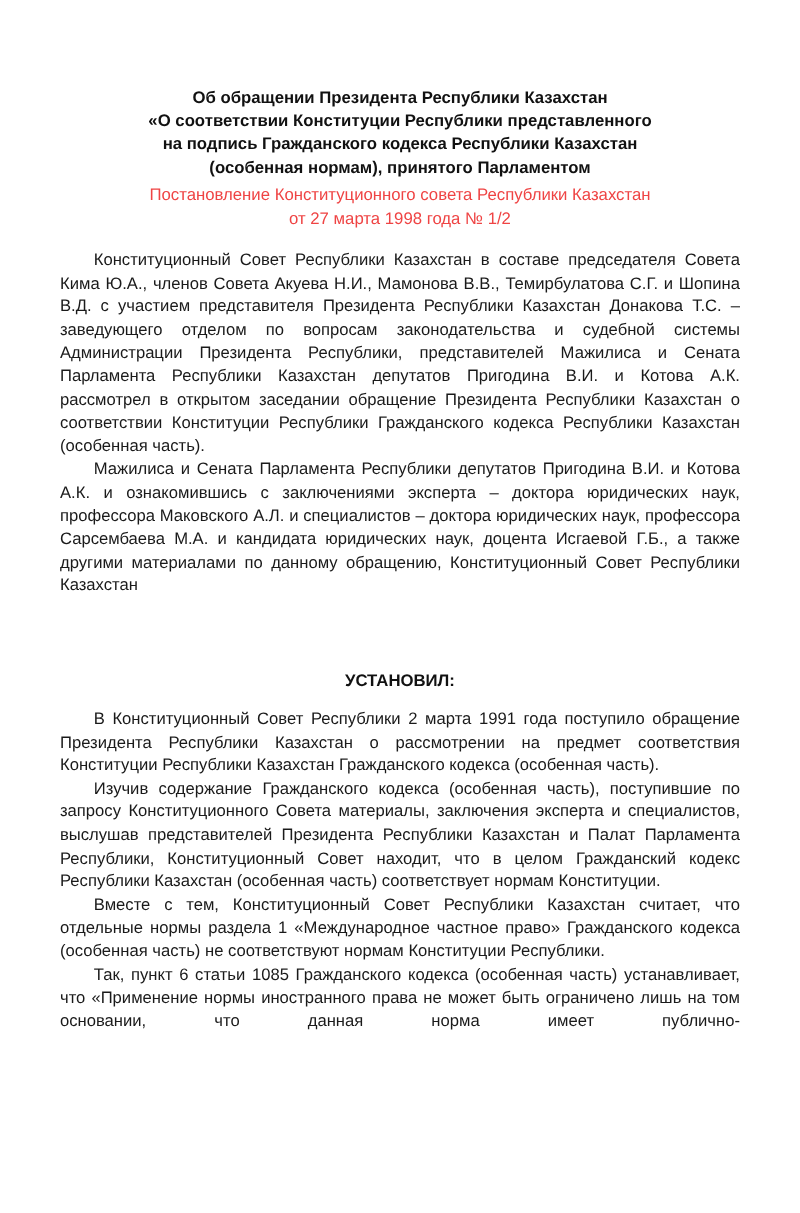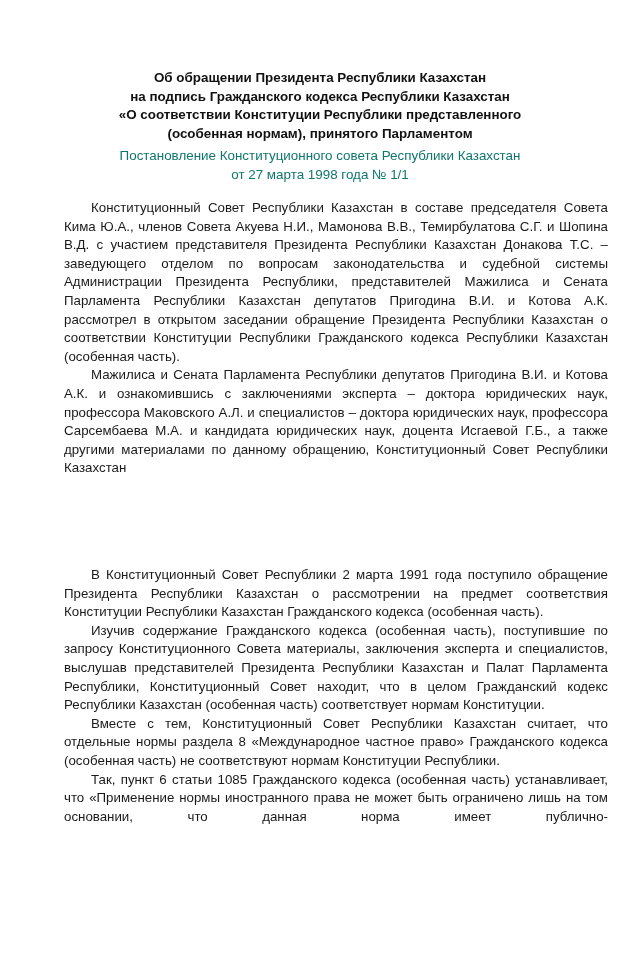--- a/index.html
+++ b/index.html
@@ -34,26 +34,26 @@
   }
   .title-line { display: block; white-space: nowrap; }
   .subtitle-block {
     position: absolute;
     left: 48px;
     width: 544px;
     top: 147px;
     text-align: center;
     font-size: 13.4px;
     line-height: 18.6px;
-    color: #0f766e;
+    color: #ef4444;
   }
   .subtitle-line { display: block; white-space: nowrap; }
   .body-block {
     position: absolute;
-    left: 64px;
+    left: 48px;
     width: 544px;
     font-size: 13.3px;
     line-height: 18.6px;
     color: #1a1a1a;
   }
   .para {
     margin: 0;
     text-align: justify;
     text-indent: 27px;
     hyphens: none;
@@ -73,36 +73,37 @@
   .block-2 { top: 566px; }
   .para.last-partial { text-align-last: justify; }
 </style>
 </head>
 <body>
 
 <div class="page">
 
   <div class="title-block">
     <span class="title-line">Об обращении Президента Республики Казахстан</span>
+    <span class="title-line">«О соответствии Конституции Республики представленного</span>
     <span class="title-line">на подпись Гражданского кодекса Республики Казахстан</span>
-    <span class="title-line">«О соответствии Конституции Республики представленного</span>
     <span class="title-line">(особенная нормам), принятого Парламентом</span>
   </div>
 
   <div class="subtitle-block">
     <span class="subtitle-line">Постановление Конституционного совета Республики Казахстан</span>
-    <span class="subtitle-line">от 27 марта 1998 года № 1/1</span>
+    <span class="subtitle-line">от 27 марта 1998 года № 1/2</span>
   </div>
 
   <div class="body-block block-1">
     <p class="para">Конституционный Совет Республики Казахстан в составе председателя Совета Кима Ю.А., членов Совета Акуева Н.И., Мамонова В.В., Темирбулатова С.Г. и Шопина В.Д. с участием представителя Президента Республики Казахстан Донакова Т.С. – заведующего отделом по вопросам законодательства и судебной системы Администрации Президента Республики, представителей Мажилиса и Сената Парламента Республики Казахстан депутатов Пригодина В.И. и Котова А.К. рассмотрел в открытом заседании обращение Президента Республики Казахстан о соответствии Конституции Республики Гражданского кодекса Республики Казахстан (особенная часть).</p>
     <p class="para">Мажилиса и Сената Парламента Республики депутатов Пригодина В.И. и Котова А.К. и ознакомившись с заключениями эксперта – доктора юридических наук, профессора Маковского А.Л. и специалистов – доктора юридических наук, профессора Сарсембаева М.А. и кандидата юридических наук, доцента Исгаевой Г.Б., а также другими материалами по данному обращению, Конституционный Совет Республики Казахстан</p>
   </div>
 
+  <div class="heading">УСТАНОВИЛ:</div>
 
   <div class="body-block block-2">
     <p class="para">В Конституционный Совет Республики 2 марта 1991 года поступило обращение Президента Республики Казахстан о рассмотрении на предмет соответствия Конституции Республики Казахстан Гражданского кодекса (особенная часть).</p>
     <p class="para">Изучив содержание Гражданского кодекса (особенная часть), поступившие по запросу Конституционного Совета материалы, заключения эксперта и специалистов, выслушав представителей Президента Республики Казахстан и Палат Парламента Республики, Конституционный Совет находит, что в целом Гражданский кодекс Республики Казахстан (особенная часть) соответствует нормам Конституции.</p>
-    <p class="para">Вместе с тем, Конституционный Совет Республики Казахстан считает, что отдельные нормы раздела 8 «Международное частное право» Гражданского кодекса (особенная часть) не соответствуют нормам Конституции Республики.</p>
+    <p class="para">Вместе с тем, Конституционный Совет Республики Казахстан считает, что отдельные нормы раздела 1 «Международное частное право» Гражданского кодекса (особенная часть) не соответствуют нормам Конституции Республики.</p>
     <p class="para last-partial">Так, пункт 6 статьи 1085 Гражданского кодекса (особенная часть) устанавливает, что «Применение нормы иностранного права не может быть ограничено лишь на том основании, что данная норма имеет публично-</p>
   </div>
 
 </div>
 
 </body></html>

